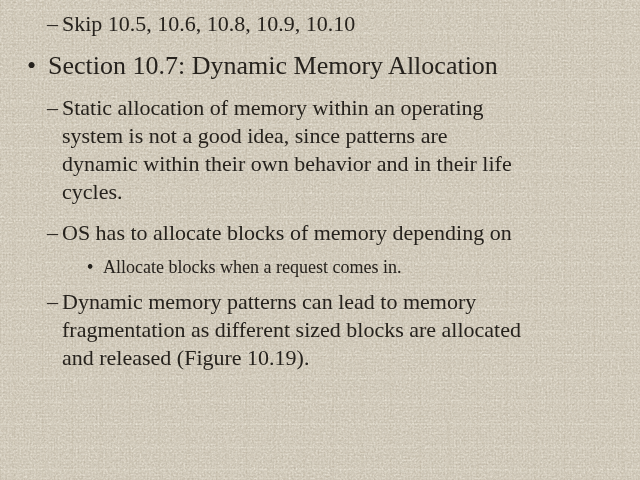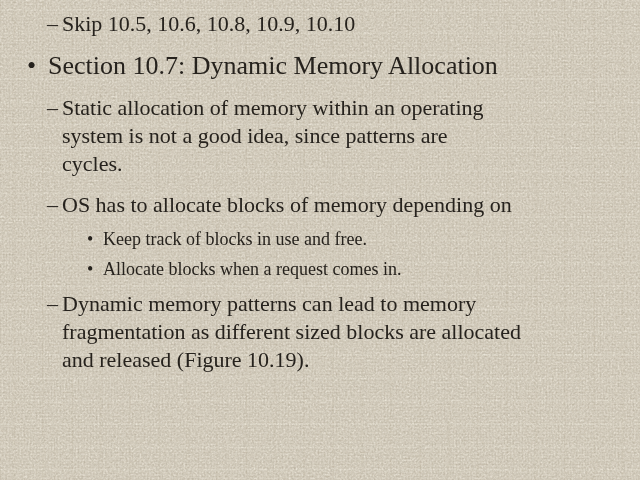--- a/index.html
+++ b/index.html
@@ -93,29 +93,29 @@
         <div class="line"><span class="">Skip 10.5, 10.6, 10.8, 10.9, 10.10</span></div>
       </div>
       <div class="item lvl1">
         <span class="marker">•</span>
         <div class="line"><span class="">Section 10.7: Dynamic Memory Allocation</span></div>
       </div>
       <div class="item lvl2">
         <span class="marker">–</span>
         <div class="line"><span class="">Static allocation of memory within an operating</span></div>
         <div class="line"><span class="">system is not a good idea, since patterns are</span></div>
+        <div class="line"><span class="">dynamic within their own behavior and in their life</span></div>
         <div class="line"><span class="">cycles.</span></div>
       </div>
       <div class="item lvl2">
         <span class="marker">–</span>
         <div class="line"><span class="">OS has to allocate blocks of memory depending on</span></div>
       </div>
       <div class="item lvl3">
         <span class="marker">•</span>
-        <div class="line"><span class="">Keep track of blocks in use and free.</span></div>
       </div>
       <div class="item lvl3">
         <span class="marker">•</span>
         <div class="line"><span class="">Allocate blocks when a request comes in.</span></div>
       </div>
       <div class="item lvl2">
         <span class="marker">–</span>
         <div class="line"><span class="">Dynamic memory patterns can lead to </span><span class="em">memory</span></div>
         <div class="line"><span class="em">fragmentation</span><span class=""> as different sized blocks are allocated</span></div>
         <div class="line"><span class="">and released (Figure 10.19).</span></div>

